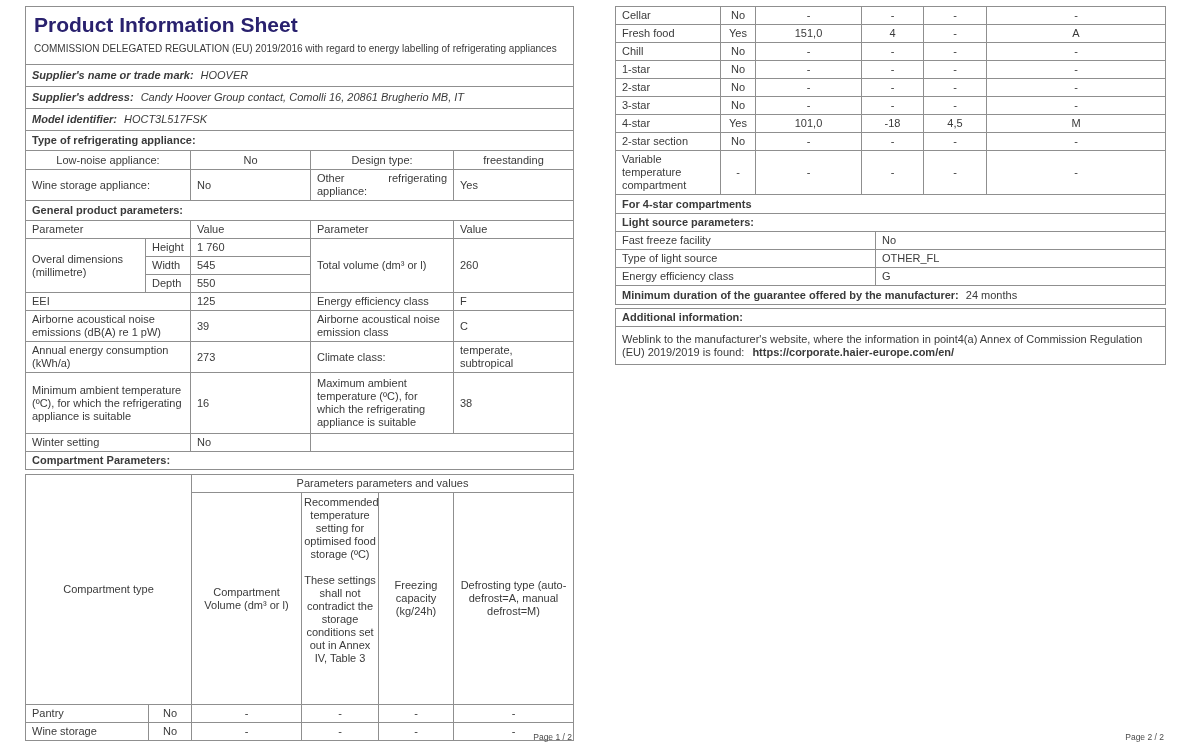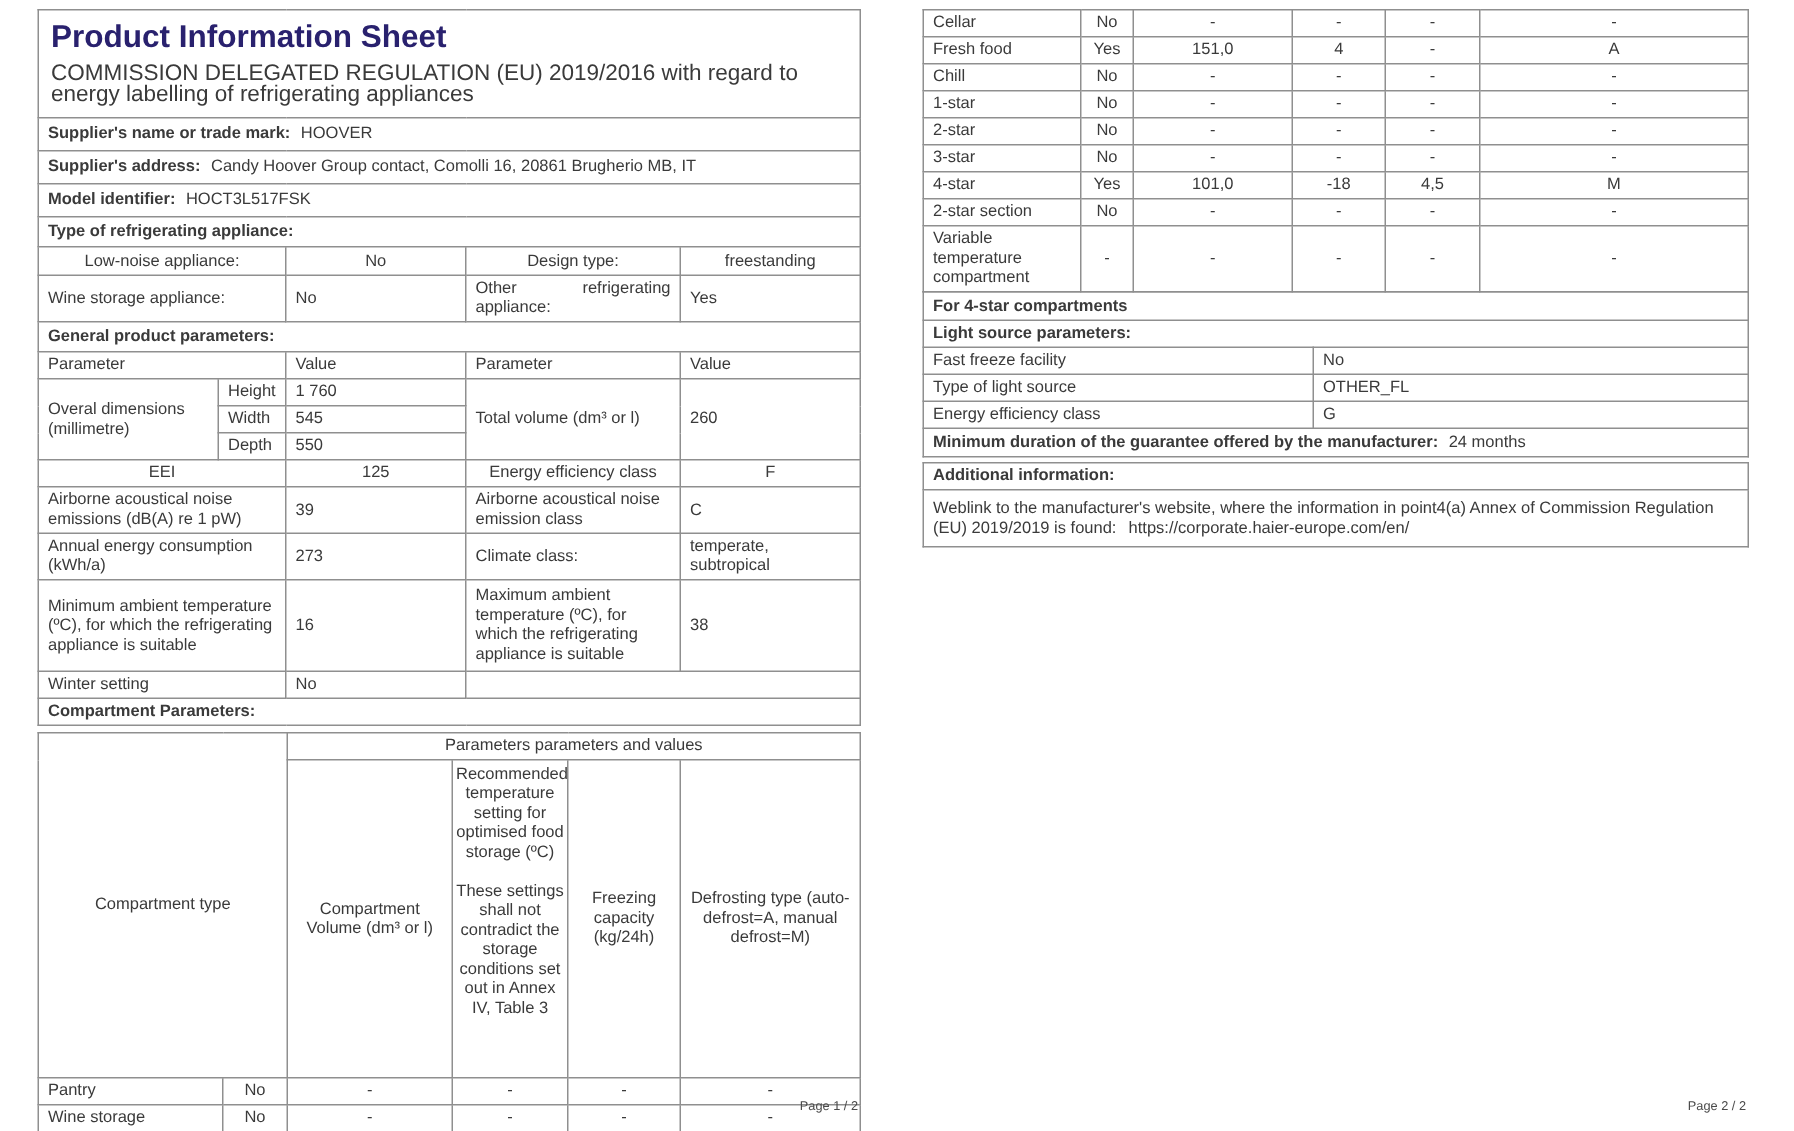--- a/index.html
+++ b/index.html
@@ -18,28 +18,28 @@
   table{border-collapse:collapse; table-layout:fixed;}
   td{border:1px solid var(--border); font-size:11px; line-height:13px;
      padding:2px 6px; vertical-align:middle; overflow:hidden;}
   td.center{text-align:center;}
   td.bold, .bold{font-weight:bold;}
   .stack{margin-top:-1px;}
 
   
   .title-cell{padding:6px 8px 8px 8px;}
   .doc-title{font-size:21px; line-height:24px; font-weight:bold; color:var(--accent);}
-  .doc-sub{font-size:15px; line-height:14px; margin-top:5px; color:var(--text);}
+  .doc-sub{font-size:10px; line-height:14px; margin-top:5px; color:var(--text);}
 
   .lblval .val{margin-left:7px; font-weight:normal;}
 
   
-  .r-info{height:22px;} .r-sec{height:20px;} .r-type1{height:19px;text-align:center;}
+  .r-info{height:22px;font-style:italic;} .r-sec{height:20px;} .r-type1{height:19px;text-align:center;}
   .r-type2{height:28px;} .r-gph{height:18px;} .r-dim{height:16px;}
-  .r-eei{height:16px;text-align:center;} .r-2l{height:29px;} .r-amb{height:61px;} .r-win{height:16px;}
+  .r-eei{height:16px;} .r-2l{height:29px;} .r-amb{height:61px;} .r-win{height:16px;}
   .justify{text-align:justify;}
 
   
   .r-cph{height:15px;} .r-big{height:212px;} .r-crow{height:17px;}
   .comp-head{ text-align:center; }
   .comp-temp{vertical-align:top; text-align:center; padding:3px 2px;}
   .comp-temp .gap{height:13px;}
 
   
   .r-p2{height:16px;margin-left:44px;}
@@ -328,20 +328,20 @@
     <colgroup>
         <col style="width:550px">
       </colgroup>
     <tbody>
         <tr class="r-d">
       <td class="bold">Additional information:</td>
     </tr>
     <tr>
       <td class="r-web">
         <span>Weblink to the manufacturer's website, where the information in point4(a) Annex of Commission Regulation (EU) 2019/2019 is found:</span>
-        <span style="margin-left:5px;">https://corporate.haier-europe.com/en/</span>
+        <span style="margin-left:5px;font-weight:bold;">https://corporate.haier-europe.com/en/</span>
       </td>
     </tr>
   </tbody>
     </table>
 
   <div class="page-label">Page 2 / 2</div>
 </div>
 
 </body></html>

